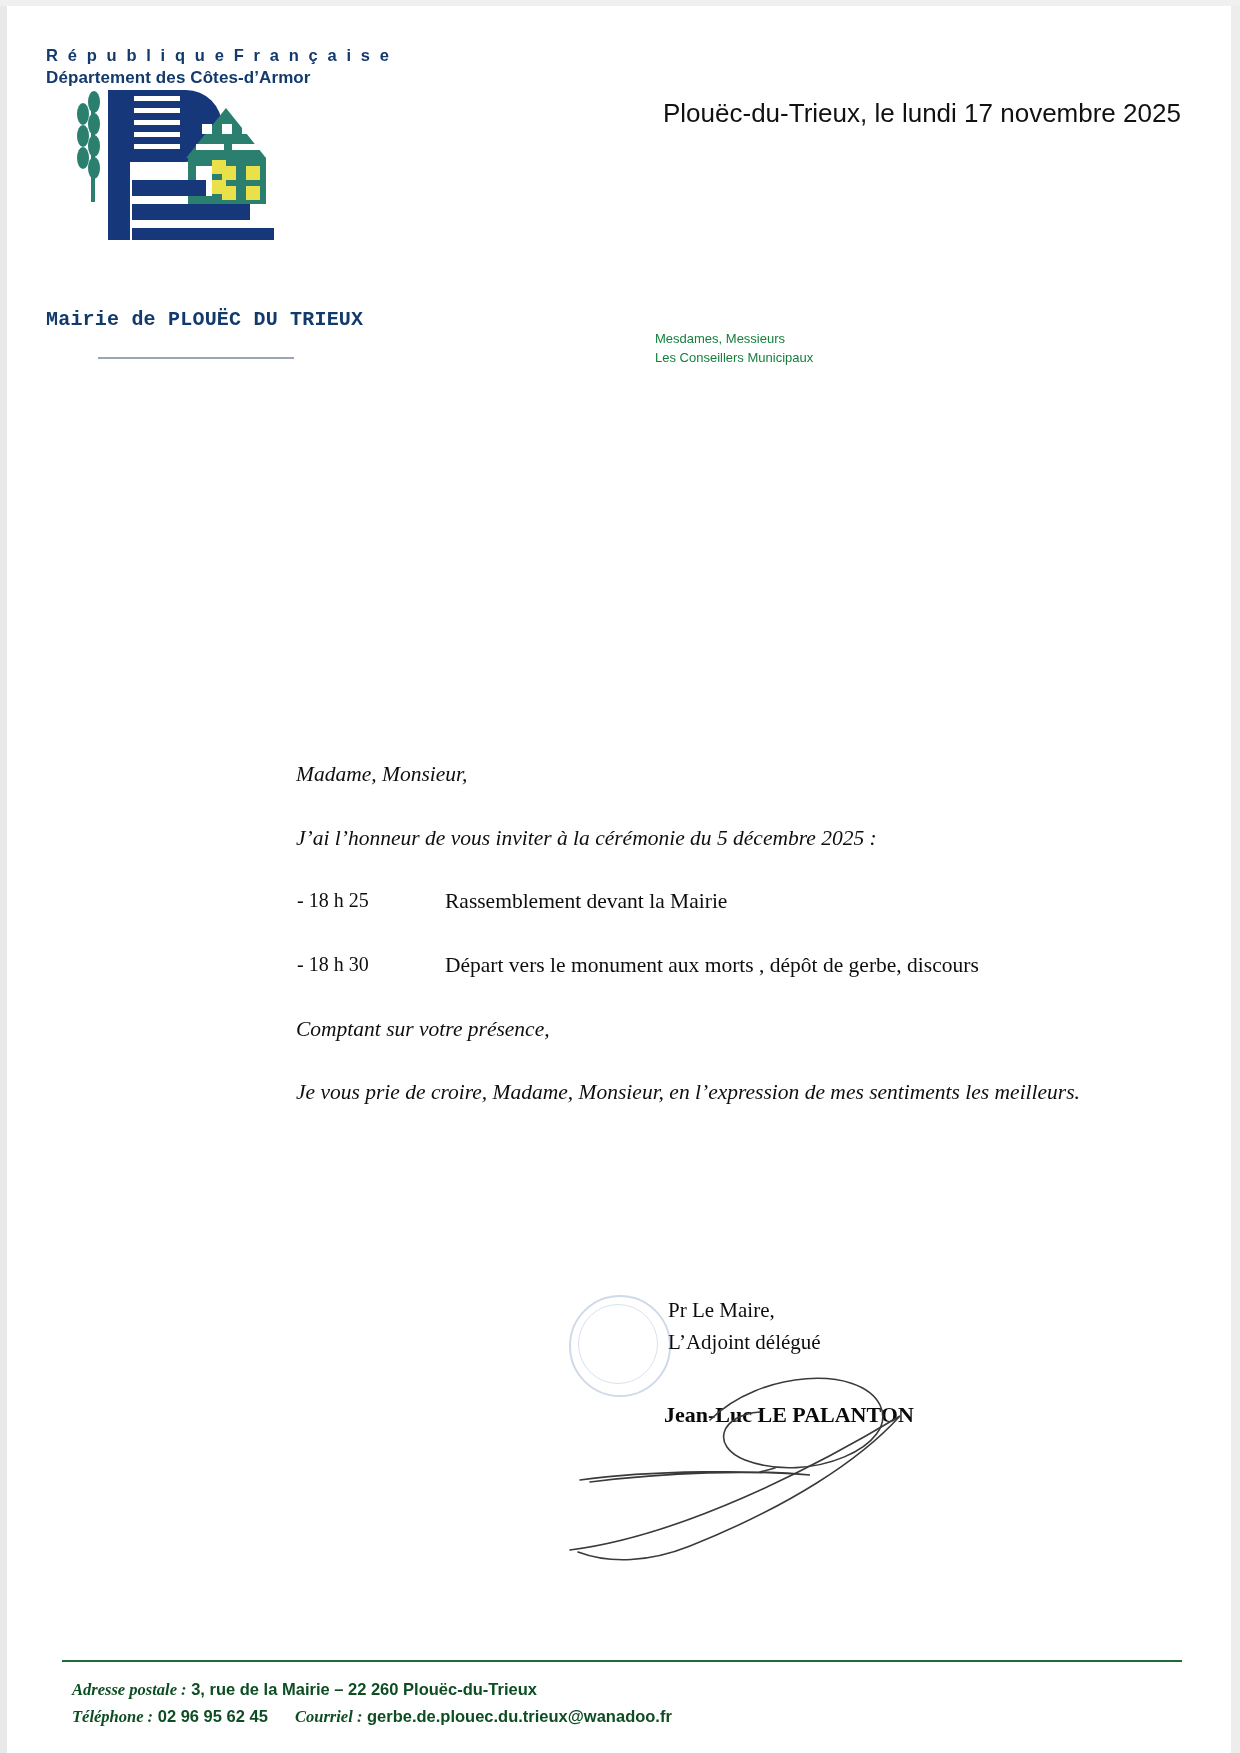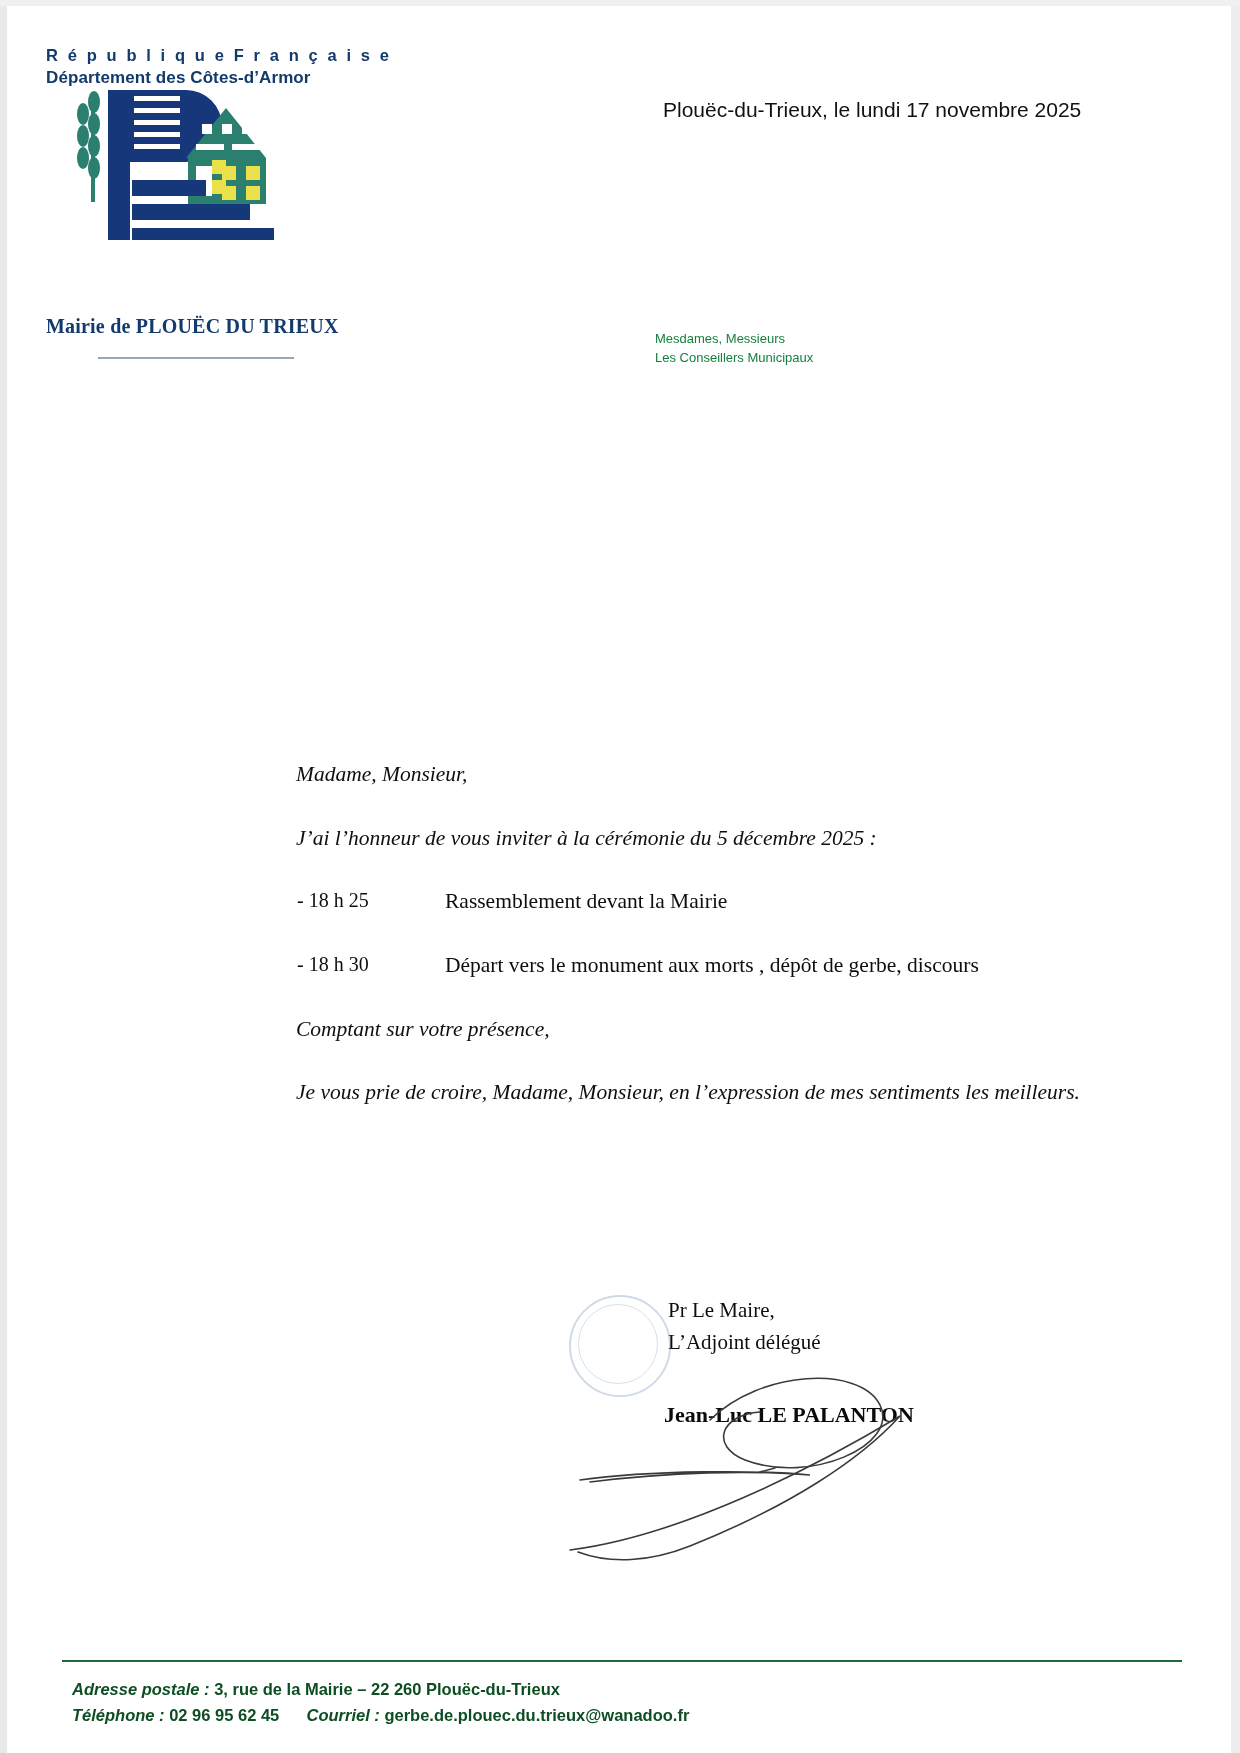--- a/index.html
+++ b/index.html
@@ -63,23 +63,23 @@
   }
   .logo-wrap {
     position: absolute;
     top: 62px;
     left: 36px;
     width: 250px;
     height: 190px;
   }
   .mairie-line {
     position: absolute;
-    top: 315px;
+    top: 308px;
     left: 46px;
-    font-family: Liberation Serif, serif;
+    font-family: Liberation Mono, monospace;
     font-weight: bold;
     font-size: 20px;
     color: #123a6d;
     letter-spacing: 0.2px;
     white-space: nowrap;
   }
   .header-rule {
     position: absolute;
     top: 357px;
     left: 98px;
@@ -87,21 +87,21 @@
     height: 2px;
     background: #9aa6b5;
   }
 
   
   .date-line {
     position: absolute;
     top: 98px;
     left: 663px;
     font-family: "Liberation Sans", sans-serif;
-    font-size: 21px;
+    font-size: 26px;
     color: #111111;
     white-space: nowrap;
   }
   .recipient {
     position: absolute;
     top: 330px;
     left: 655px;
     font-family: "Liberation Sans", sans-serif;
     font-size: 13px;
     line-height: 1.45;
@@ -200,20 +200,21 @@
     top: 1676px;
     left: 72px;
     font-family: "Liberation Sans", sans-serif;
     font-size: 16.5px;
     color: #0d4d22;
     line-height: 1.6;
   }
   .footer .lbl {
     font-style: italic;
     font-weight: bold;
+    font-family: Liberation Serif, serif;
   }
   .footer .val {
     font-weight: bold;
   }
   .footer-row2 .gap {
     display: inline-block;
     width: 18px;
   }
 </style>
 </head>

